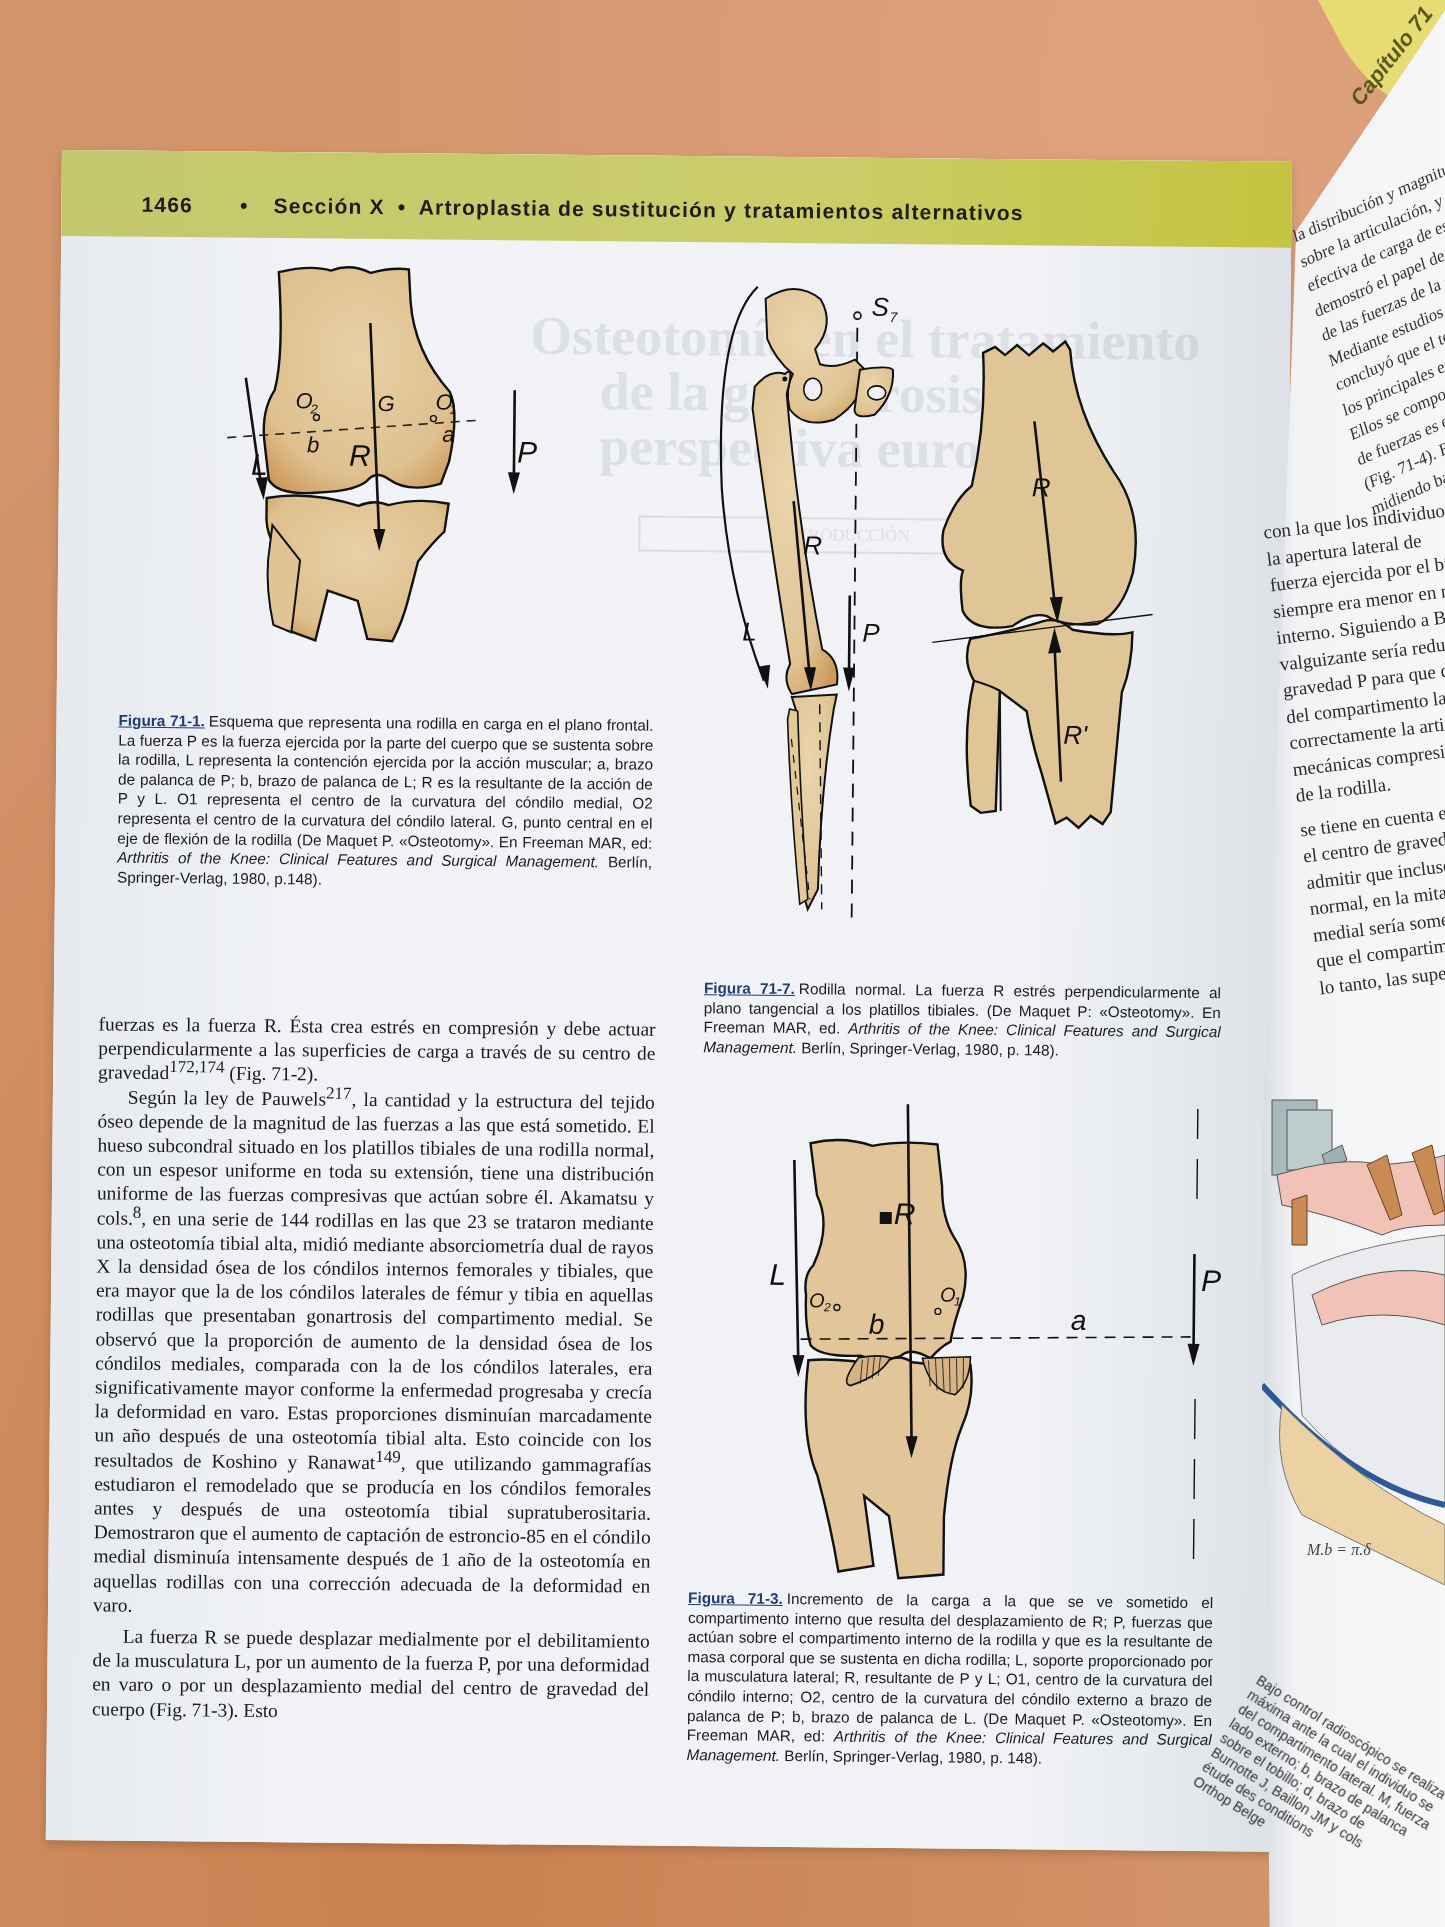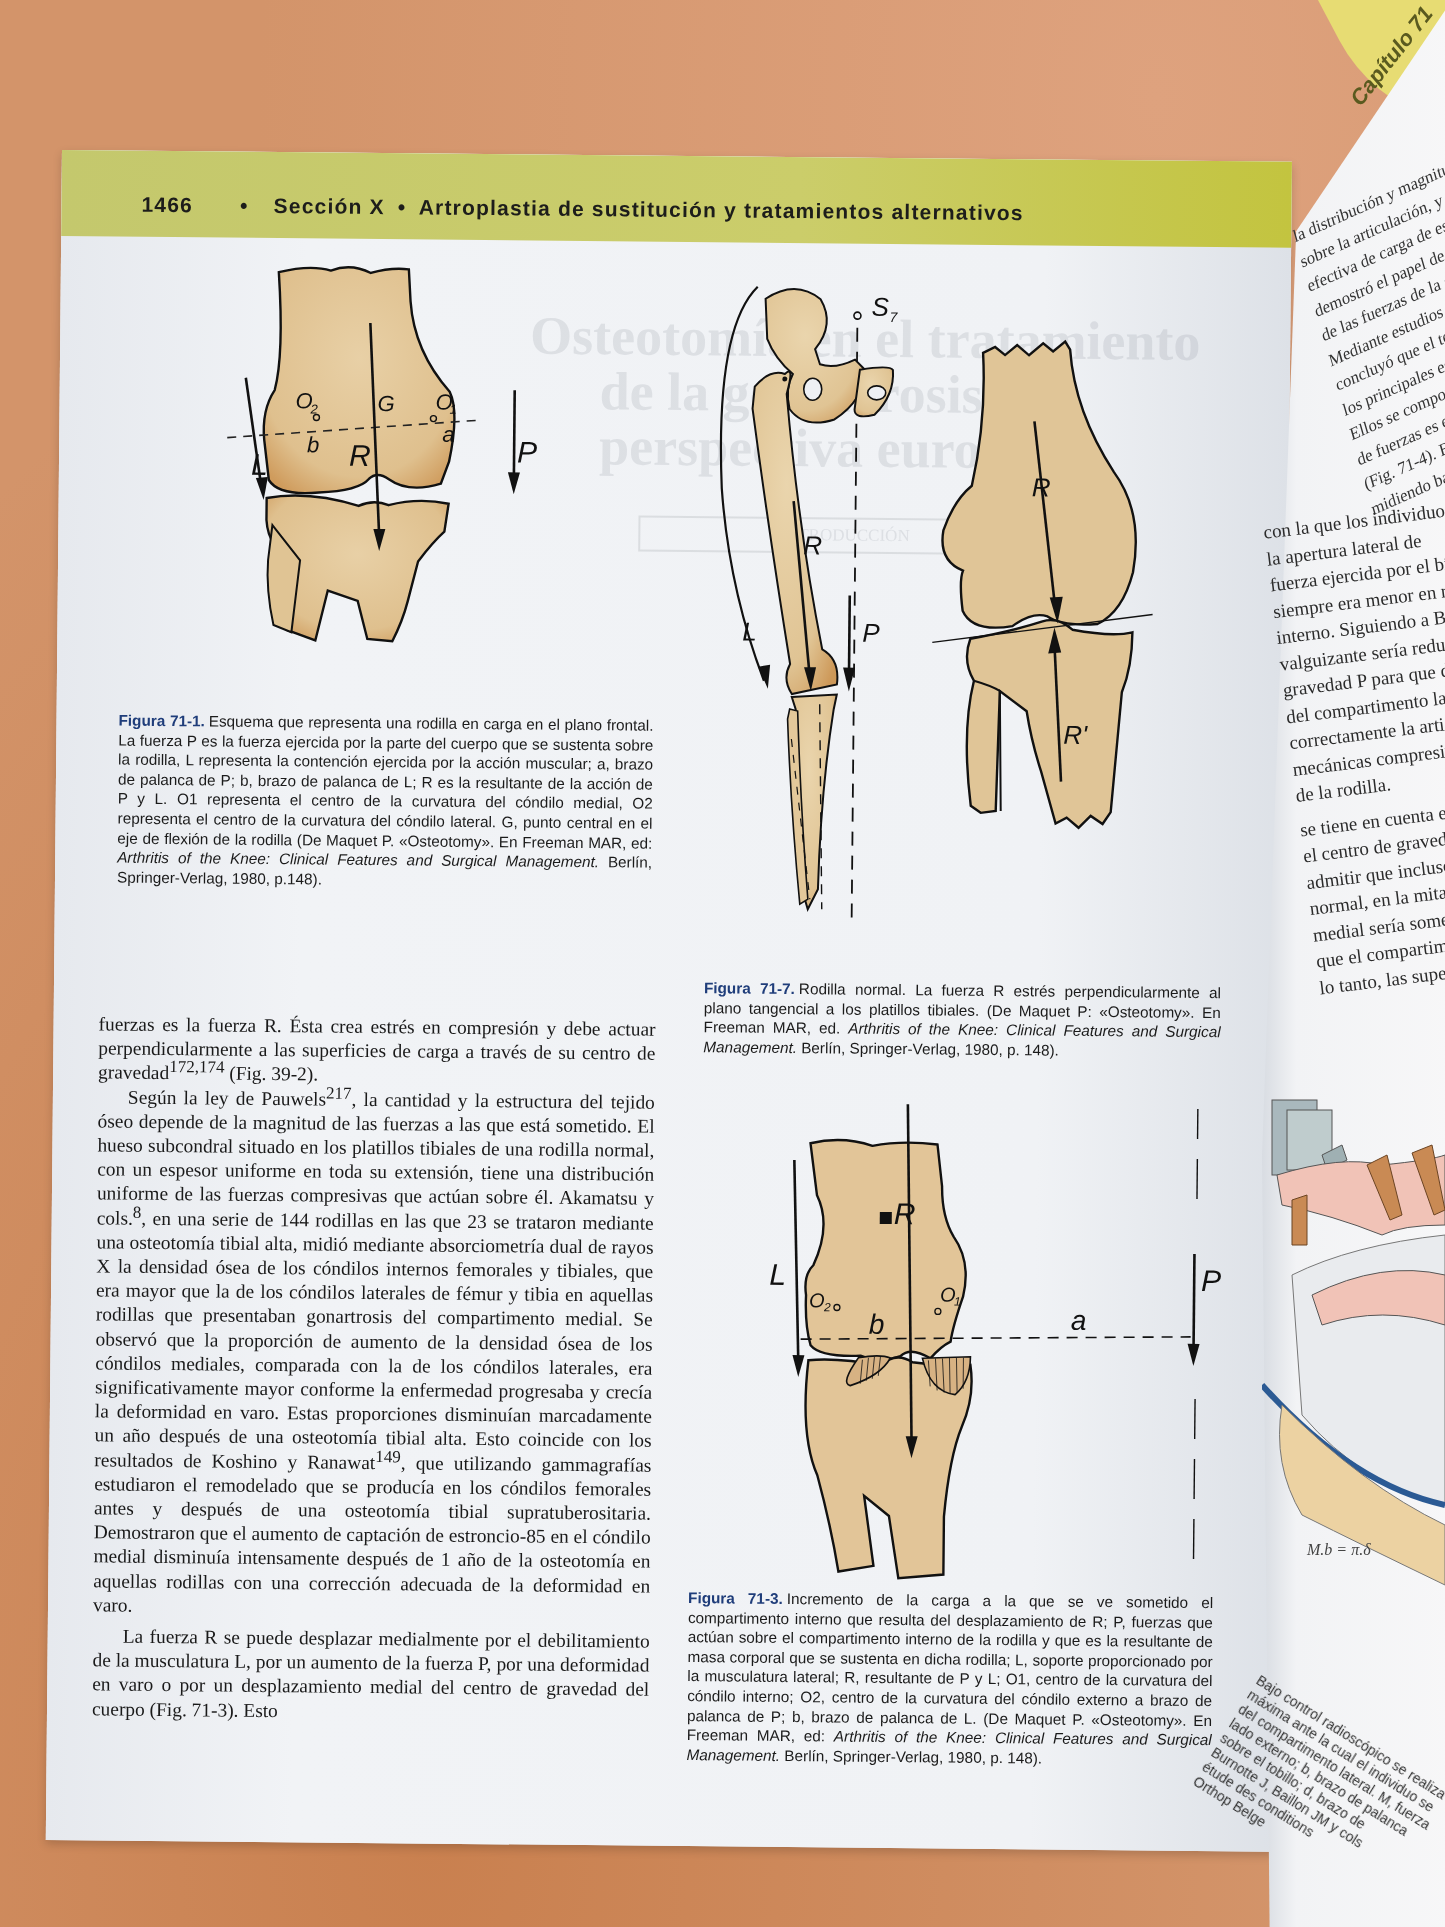--- a/index.html
+++ b/index.html
@@ -31,21 +31,21 @@
 
   .ghost { position: absolute; color: rgba(120,125,135,0.16); font-family: "Liberation Serif", serif; white-space: nowrap; }
   .ghost.big { font-size: 54px; font-weight: bold; }
   .ghost.small { font-size: 17px; }
 
   .fig { position: absolute; }
   .caption {
     position: absolute; font-size: 15.3px; line-height: 19.6px; color: #1b1b1b;
     text-align: justify; font-family: "Liberation Sans", sans-serif;
   }
-  .caption .fig-label { color: #1f3d7a; font-weight: bold; margin-right: 4px; }
+  .caption .fig-label { color: #1f3d7a; font-weight: bold; margin-right: 4px; text-decoration: underline; }
   .caption i { font-style: italic; }
 
   .body-text {
     position: absolute; left: 45px; top: 862px; width: 557px;
     font-family: "Liberation Serif", serif; font-size: 19.4px; line-height: 24.2px;
     color: #1a1a1a; text-align: justify; hyphens: manual;
   }
   .body-text p { margin: 0; text-indent: 0; }
   .body-text p.indent { text-indent: 30px; }
   .body-text p + p { margin-top: 0; }
@@ -143,21 +143,21 @@
     <text x="240" y="152" font-family="Liberation Sans, sans-serif" font-style="italic" font-size="13" fill="#111">1</text>
     <text x="98" y="192" font-family="Liberation Sans, sans-serif" font-style="italic" font-size="22" fill="#111">b</text>
     <text x="233" y="180" font-family="Liberation Sans, sans-serif" font-style="italic" font-size="22" fill="#111">a</text>
   </svg>
 
   <div class="caption" style="left:62px; top:560px; width:535px;">
     <span class="fig-label">Figura 71-1.</span><span>Esquema que representa una rodilla en carga en el plano frontal. La fuerza P es la fuerza ejercida por la parte del cuerpo que se sustenta sobre la rodilla, L representa la contención ejercida por la acción muscular; a, brazo de palanca de P; b, brazo de palanca de L; R es la resultante de la acción de P y L. O1 representa el centro de la curvatura del cóndilo medial, O2 representa el centro de la curvatura del cóndilo lateral. G, punto central en el eje de flexión de la rodilla (De Maquet P. «Osteotomy». En Freeman MAR, ed: </span><i>Arthritis of the Knee: Clinical Features and Surgical Management.</i><span> Berlín, Springer-Verlag, 1980, p.148).</span>
   </div>
 
   <div class="body-text">
-    <p><span>fuerzas es la fuerza R. Ésta crea estrés en compresión y debe actuar perpendicularmente a las superficies de carga a través de su centro de gravedad</span><sup>172,174</sup><span> (Fig. 39-2).</span></p>
+    <p><span>fuerzas es la fuerza R. Ésta crea estrés en compresión y debe actuar perpendicularmente a las superficies de carga a través de su centro de gravedad</span><sup>172,174</sup><span> (Fig. 71-2).</span></p>
     <p class="indent"><span>Según la ley de Pauwels</span><sup>217</sup><span>, la cantidad y la estructura del tejido óseo depende de la magnitud de las fuerzas a las que está sometido. El hueso subcondral situado en los platillos tibiales de una rodilla normal, con un espesor uniforme en toda su extensión, tiene una distribución uniforme de las fuerzas compresivas que actúan sobre él. Akamatsu y cols.</span><sup>8</sup><span>, en una serie de 144 rodillas en las que 23 se trataron mediante una osteotomía tibial alta, midió mediante absorciometría dual de rayos X la densidad ósea de los cóndilos internos femorales y tibiales, que era mayor que la de los cóndilos laterales de fémur y tibia en aquellas rodillas que presentaban gonartrosis del compartimento medial. Se observó que la proporción de aumento de la densidad ósea de los cóndilos mediales, comparada con la de los cóndilos laterales, era significativamente mayor conforme la enfermedad progresaba y crecía la deformidad en varo. Estas proporciones disminuían marcadamente un año después de una osteotomía tibial alta. Esto coincide con los resultados de Koshino y Ranawat</span><sup>149</sup><span>, que utilizando gammagrafías estudiaron el remodelado que se producía en los cóndilos femorales antes y después de una osteotomía tibial supratuberositaria. Demostraron que el aumento de captación de estroncio-85 en el cóndilo medial disminuía intensamente después de 1 año de la osteotomía en aquellas rodillas con una corrección adecuada de la deformidad en varo.</span></p>
     <p class="indent gap">La fuerza R se puede desplazar medialmente por el debilitamiento de la musculatura L, por un aumento de la fuerza P, por una deformidad en varo o por un desplazamiento medial del centro de gravedad del cuerpo (Fig. 71-3). Esto</p>
   </div>
 
   <svg class="fig" style="left:655px; top:112px;" width="560" height="680" viewBox="0 0 560 680">
     <defs>
       <radialGradient id="bone2" cx="40%" cy="35%" r="80%">
         <stop offset="0%" stop-color="#ead5ad"></stop>
         <stop offset="70%" stop-color="#e0c494"></stop>
         <stop offset="100%" stop-color="#cd9858"></stop>

